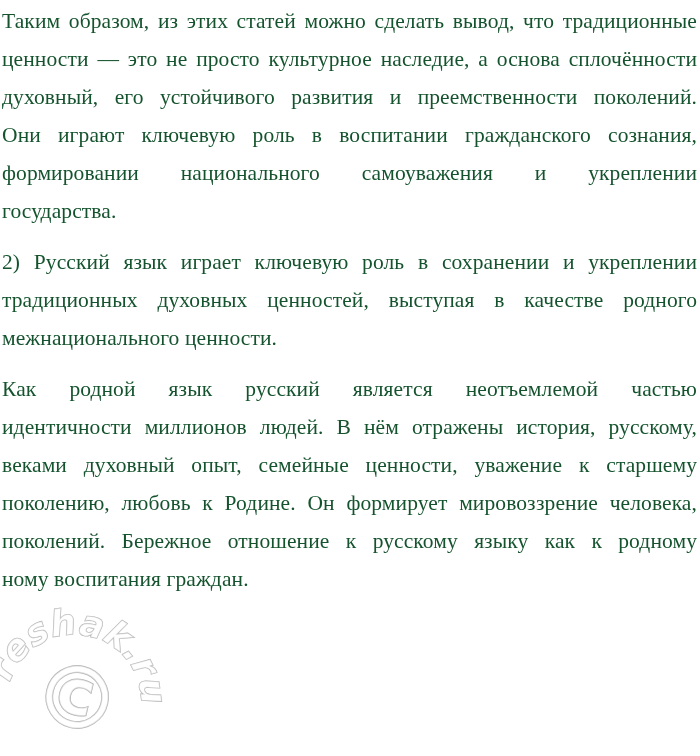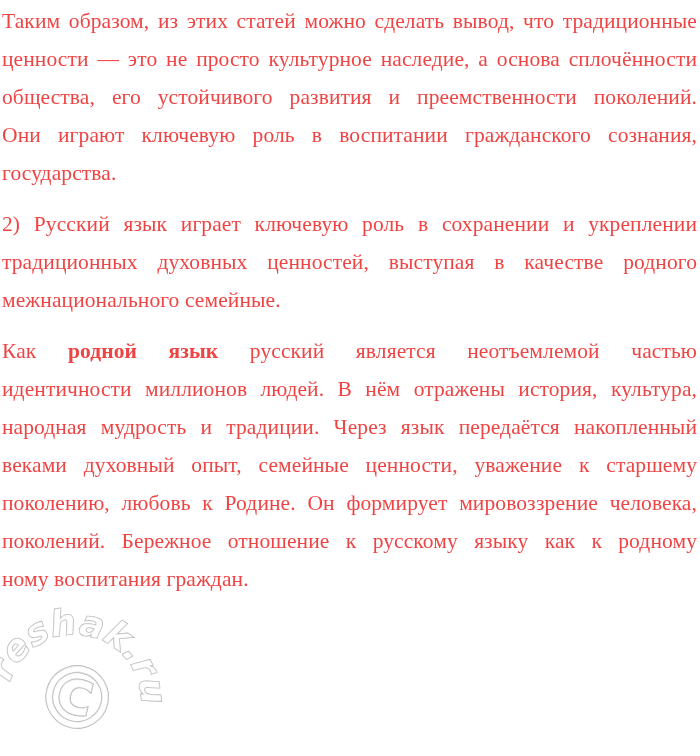--- a/index.html
+++ b/index.html
@@ -6,37 +6,37 @@
 
   .page {
     position: relative;
     width: 700px;
     height: 756px;
     box-sizing: border-box;
     padding: 2px 3px 0 2px;
     background: #ffffff;
     overflow: hidden;
     font-family: "Liberation Serif", "DejaVu Serif", serif;
-    color: #ef4444;
+    color: #14532d;
   }
 
   .para { margin: 0 0 13px 0; }
   .para:last-child { margin-bottom: 0; }
 
   .ln {
     font-size: 21.5px;
     line-height: 38px;
     text-align: justify;
     text-align-last: justify;
     letter-spacing: 0.1px;
     white-space: normal;
   }
   .ln.last { text-align-last: left; }
 
-  .ln b { font-weight: bold; }
+  .ln b { font-weight: normal; }
 
   
   .wm {
     position: absolute;
     left: 0px;
     top: 572px;
     width: 178px;
     height: 184px;
     transform: rotate(13deg);
     transform-origin: 50% 50%;
@@ -57,37 +57,37 @@
   }
 </style>
 </head>
 <body>
 
 <div class="page">
 
   <div class="para">
     <div class="ln">Таким образом, из этих статей можно сделать вывод, что традиционные</div>
     <div class="ln">ценности — это не просто культурное наследие, а основа сплочённости</div>
-    <div class="ln">общества, его устойчивого развития и преемственности поколений.</div>
+    <div class="ln">духовный, его устойчивого развития и преемственности поколений.</div>
     <div class="ln">Они играют ключевую роль в воспитании гражданского сознания,</div>
+    <div class="ln">формировании национального самоуважения и укреплении</div>
     <div class="ln last">государства.</div>
   </div>
 
   <div class="para">
     <div class="ln">2) Русский язык играет ключевую роль в сохранении и укреплении</div>
     <div class="ln">традиционных духовных ценностей, выступая в качестве родного</div>
-    <div class="ln last">межнационального семейные.</div>
+    <div class="ln last">межнационального ценности.</div>
   </div>
 
   <div class="para">
     <div class="ln">
       <span>Как </span><b>родной язык</b><span> русский является неотъемлемой частью</span>
     </div>
-    <div class="ln">идентичности миллионов людей. В нём отражены история, культура,</div>
-    <div class="ln">народная мудрость и традиции. Через язык передаётся накопленный</div>
+    <div class="ln">идентичности миллионов людей. В нём отражены история, русскому,</div>
     <div class="ln">веками духовный опыт, семейные ценности, уважение к старшему</div>
     <div class="ln">поколению, любовь к Родине. Он формирует мировоззрение человека,</div>
     <div class="ln">поколений. Бережное отношение к русскому языку как к родному</div>
     <div class="ln last">ному воспитания граждан.</div>
   </div>
 
   <svg class="wm" viewBox="0 0 178 184" aria-hidden="true">
     <defs>
       <path id="wm-arc" d="M 16,132 A 66,66 0 1 1 150,132" fill="none"></path>
     </defs>

